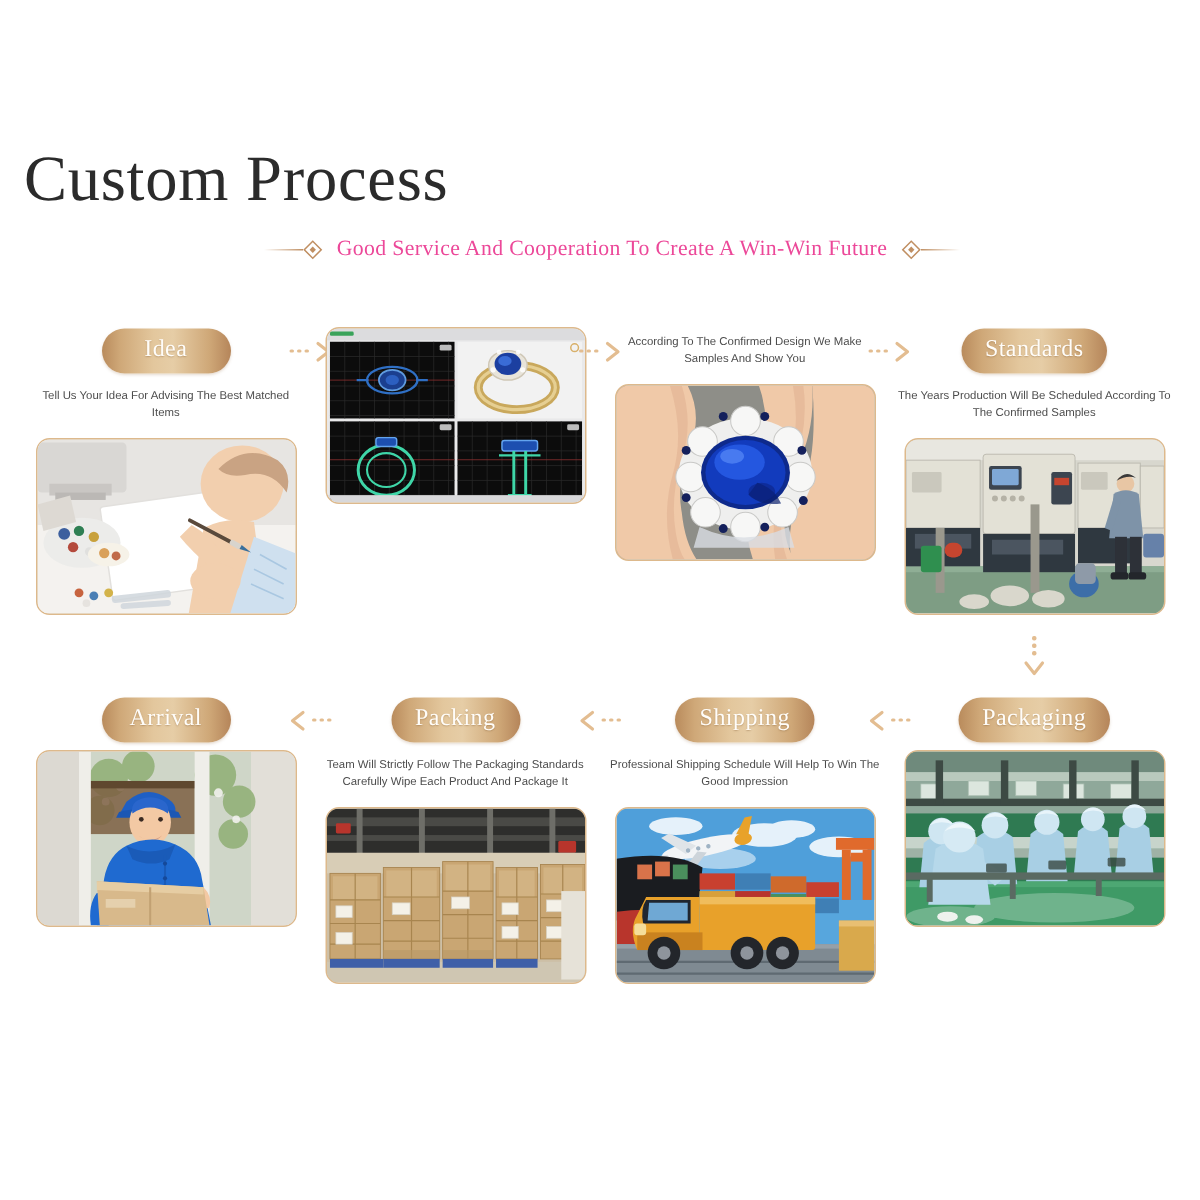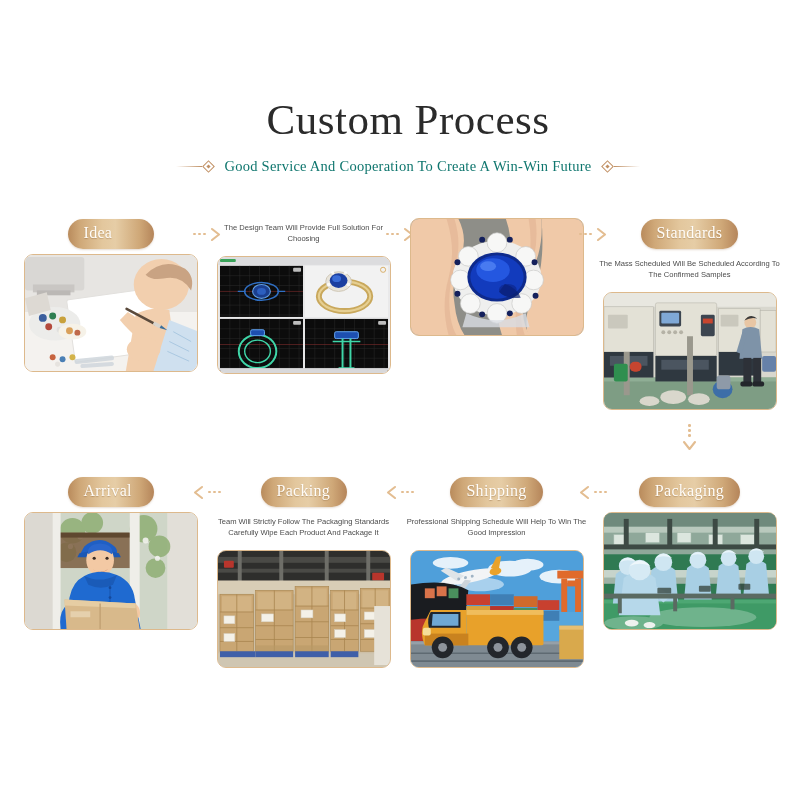--- a/index.html
+++ b/index.html
@@ -5,21 +5,21 @@
   * { box-sizing: border-box; margin: 0; padding: 0; }
   html, body {
     width: 800px; height: 800px;
     background: #ffffff;
     font-family: "Liberation Sans", sans-serif;
     overflow: hidden;
   }
   .page { position: relative; width: 800px; height: 800px; }
 
   
-  .header { padding-top: 98px; text-align: center; padding-left: 16px; }
+  .header { padding-top: 98px; text-align: left; padding-left: 16px; }
   .title {
     font-family: "Liberation Serif", serif;
     font-size: 43px;
     font-weight: 400;
     color: #2b2b2b;
     letter-spacing: 0.5px;
     line-height: 1;
   }
   .subtitle-row {
     margin-top: 17px;
@@ -46,34 +46,34 @@
   .deco .gem::after {
     content: "";
     position: absolute;
     left: 1.6px; top: 1.6px;
     width: 3.2px; height: 3.2px;
     background: #c08f62;
   }
   .subtitle {
     font-family: "Liberation Serif", serif;
     font-size: 14.5px;
-    color: #0f766e;
+    color: #ec4899;
     letter-spacing: 0.25px;
     white-space: nowrap;
   }
 
   
   .row {
     position: absolute;
     left: 0; width: 800px;
     display: flex;
     justify-content: center;
   }
   .row1 { top: 216px; }
-  .row2 { top: 474px; }
+  .row2 { top: 462px; }
 
   .step { width: 193px; position: relative; }
 
   .badge-line {
     height: 36px;
     display: flex;
     align-items: center;
     justify-content: center;
     position: relative;
   }
@@ -81,21 +81,21 @@
     min-width: 86px;
     padding: 5px 16px 6px;
     border-radius: 16px;
     background: linear-gradient(to right,
         #b98b5c 0%, #cfa878 14%, #e3c79d 40%,
         #e6cda6 55%, #cfa878 83%, #b5855a 100%);
     color: #fffdf9;
     font-family: "Liberation Serif", serif;
     font-size: 16px;
     line-height: 1.15;
-    text-align: left;
+    text-align: center;
     letter-spacing: 0.3px;
     text-shadow: 0 1px 1px rgba(120,80,40,0.35);
     box-shadow: 0 1px 2px rgba(150,110,70,0.25);
   }
 
   
   .arrow {
     position: absolute;
     top: 0; height: 36px;
     width: 54px;
@@ -178,20 +178,21 @@
       </span>
     </div>
   </div>
 
   <div class="row row1">
 
     <div class="step">
       <div class="badge-line">
         <div class="badge">Idea</div>
       </div>
+      <div class="caption">Tell Us Your Idea For Advising The Best Matched Items</div>
       <div class="photo">
         <svg viewBox="0 0 174 118" preserveAspectRatio="none">
           <rect width="174" height="118" fill="#efedea"></rect>
           <rect x="0" y="0" width="174" height="62" fill="#e7e5e2"></rect>
           <rect x="0" y="2" width="60" height="34" rx="3" fill="#d9d7d4"></rect>
           <rect x="8" y="30" width="42" height="8" fill="#c9c6c3"></rect>
           <rect x="12" y="36" width="34" height="5" fill="#bbb8b5"></rect>
           <rect x="0" y="58" width="174" height="60" fill="#f4f2ef"></rect>
           <g transform="rotate(-8 100 70)">
             <rect x="46" y="38" width="96" height="64" rx="2" fill="#ffffff" stroke="#e2e0dd"></rect>
@@ -242,21 +243,20 @@
             <i></i>
             <i></i>
           </span>
         <svg class="chev" viewBox="0 0 11 15">
           <path d="M2 2 L9 7.5 L2 13"></path>
         </svg>
       </div>
     </div>
 
     <div class="step">
-      <div class="caption">The Design Team Will Provide Full Solution For Choosing</div>
       <div class="photo">
         <svg viewBox="0 0 174 118" preserveAspectRatio="none">
           <rect width="174" height="118" fill="#e9e9ea"></rect>
           <rect x="0" y="0" width="174" height="8" fill="#dcdcde"></rect>
           <g fill="#3aa35a">
               <rect x="2" y="2" width="16" height="3" rx="1"></rect>
             </g>
           <rect x="2" y="9" width="84" height="52" fill="#0c0c0c"></rect>
           <rect x="88" y="9" width="84" height="52" fill="#f2f2f2"></rect>
           <rect x="2" y="63" width="84" height="53" fill="#0c0c0c"></rect>
@@ -318,20 +318,21 @@
             <i></i>
             <i></i>
           </span>
         <svg class="chev" viewBox="0 0 11 15">
           <path d="M2 2 L9 7.5 L2 13"></path>
         </svg>
       </div>
     </div>
 
     <div class="step">
+      <div class="caption">According To The Confirmed Design We Make Samples And Show You</div>
       <div class="photo">
         <svg viewBox="0 0 174 118" preserveAspectRatio="none">
           <rect width="174" height="118" fill="#8e8e88"></rect>
           <g fill="#f0c9a8">
             <path d="M0 0 h48 q10 20 2 40 q-10 24 -6 46 q2 20 10 32 H0z"></path>
             <path d="M132 0 h42 v118 h-56 q-4 -22 6 -44 q12 -26 8 -74z"></path>
             <path d="M96 0 h36 q2 30 -10 54 q-12 22 -8 48 q2 10 6 16 H92 q-10 -30 2 -60 q12 -30 2 -58z"></path>
           </g>
           <g fill="#e2b393" opacity="0.65">
             <path d="M44 0 q8 26 0 50 q-8 26 -4 50 q2 12 6 18 h-8 q-8 -30 0 -58 q8 -28 -2 -60z"></path>
@@ -380,21 +381,21 @@
         <svg class="chev" viewBox="0 0 11 15">
           <path d="M2 2 L9 7.5 L2 13"></path>
         </svg>
       </div>
     </div>
 
     <div class="step">
       <div class="badge-line">
         <div class="badge">Standards</div>
       </div>
-      <div class="caption">The Mass Scheduled Will Be Scheduled According To The Confirmed Samples</div>
+      <div class="caption">The Years Production Will Be Scheduled According To The Confirmed Samples</div>
       <div class="photo">
         <svg viewBox="0 0 174 118" preserveAspectRatio="none">
           <rect width="174" height="118" fill="#d8d7ce"></rect>
           <rect x="0" y="0" width="174" height="14" fill="#e8e7e0"></rect>
           <rect x="0" y="86" width="174" height="32" fill="#7e9d84"></rect>
           <rect x="0" y="86" width="174" height="4" fill="#8fae95"></rect>
           <g fill="#e3e1d6" stroke="#b9b7ad" stroke-width="0.6">
             <rect x="0" y="14" width="50" height="46"></rect>
             <rect x="52" y="10" width="62" height="54" rx="2"></rect>
             <rect x="116" y="16" width="42" height="44"></rect>

